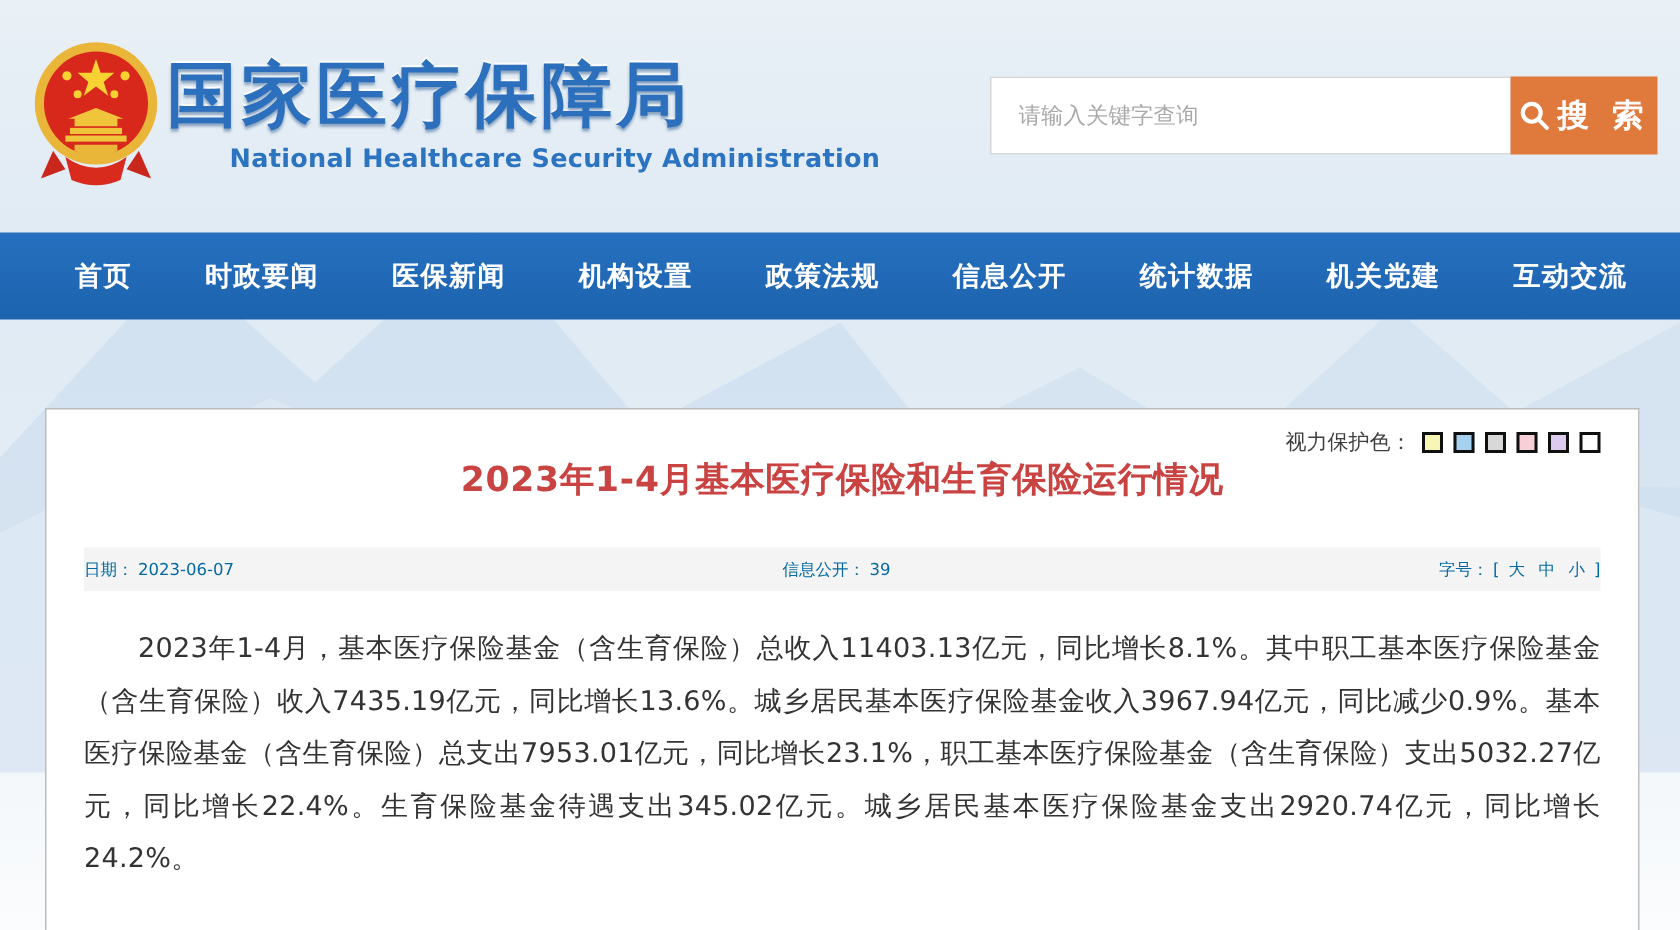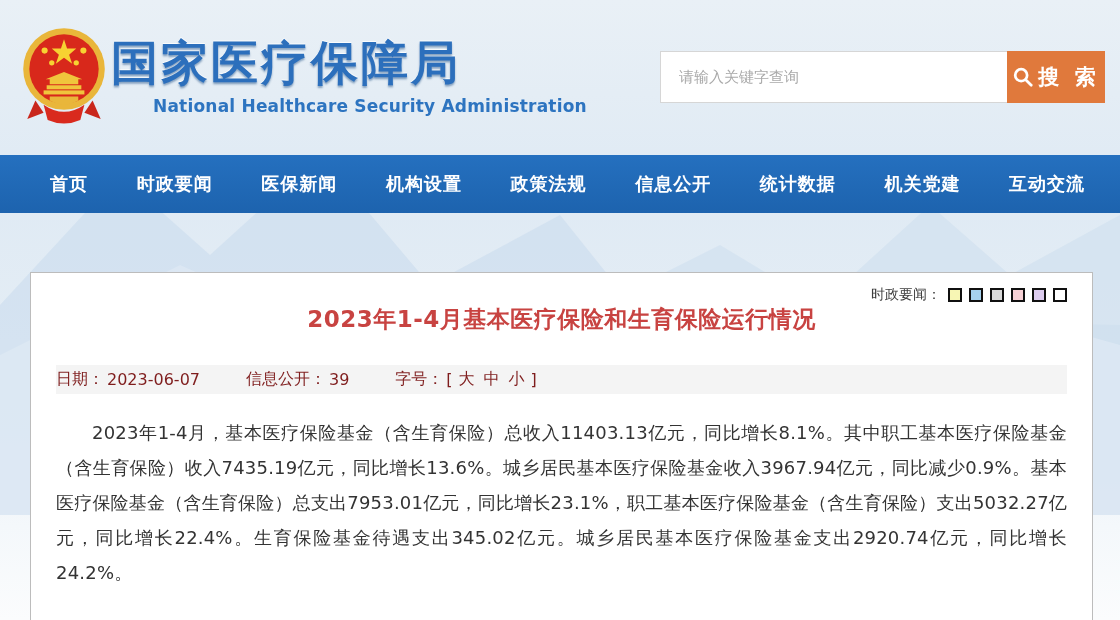--- a/index.html
+++ b/index.html
@@ -62,22 +62,22 @@
   .breadcrumb a { color:#6e6e6e; text-decoration:none; cursor:pointer; }
   .breadcrumb .sep { margin:0 4px 0 1px; }
 
   .eye-row { margin-top:13px; display:flex; justify-content:flex-end; align-items:center; font-size:14px; color:#3e3e3e; }
   .swatch { width:14px; height:14px; border:2px solid #101010; margin-left:7px; cursor:pointer; display:inline-block; }
 
   .article-title { text-align:center; font-size:23px; font-weight:bold; color:#c84341; letter-spacing:.5px; }
 
   .meta-bar {
     margin-top:30px; height:29px; background:#f4f4f4;
-    display:flex; align-items:center; justify-content:flex-start; gap:46px;
-    font-size:16px; color:#7f1d1d;
+    display:flex; align-items:center; justify-content:space-between; gap:46px;
+    font-size:11px; color:#0369a1;
   }
   .meta-group { display:flex; align-items:center; gap:3px; }
   .fs-btn { cursor:pointer; margin:0 3px; }
 
   .body-text {
     margin-top:21px; font-size:18px; line-height:35px; color:#333;
     text-align:justify; text-indent:2em; letter-spacing:.2px;
   }
 </style>
 </head>
@@ -137,21 +137,21 @@
   <a>信息公开</a>
   <a>统计数据</a>
   <a>机关党建</a>
   <a>互动交流</a>
 </div>
 
 <div class="card">
 
 
   <div class="eye-row">
-    <span>时政要闻：</span>
+    <span>视力保护色：</span>
     <span class="swatch" style="background-color: rgb(247, 246, 180);"></span>
     <span class="swatch" style="background-color: rgb(166, 209, 238);"></span>
     <span class="swatch" style="background-color: rgb(216, 216, 216);"></span>
     <span class="swatch" style="background-color: rgb(246, 208, 213);"></span>
     <span class="swatch" style="background-color: rgb(220, 203, 238);"></span>
     <span class="swatch" style="background-color: rgb(255, 255, 255);"></span>
   </div>
 
   <h1 class="article-title">2023年1-4月基本医疗保险和生育保险运行情况</h1>
 

